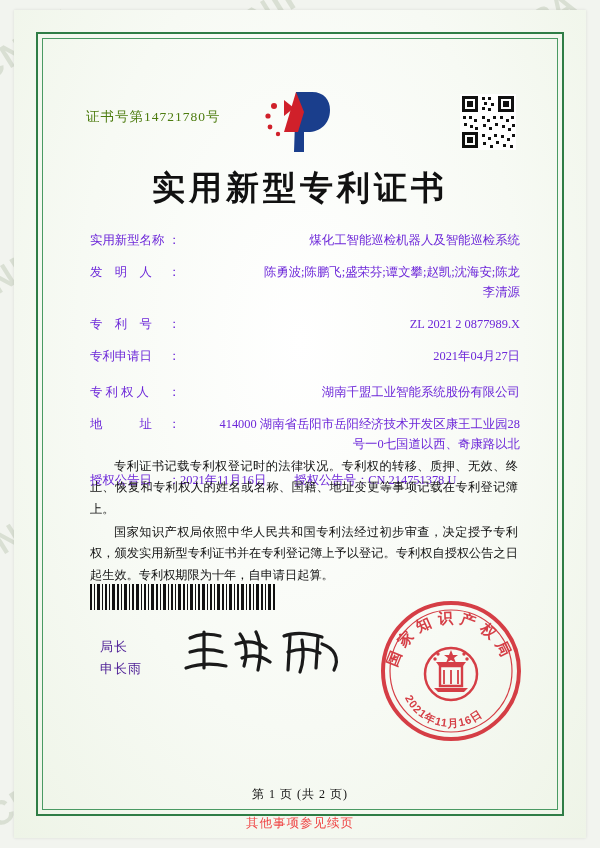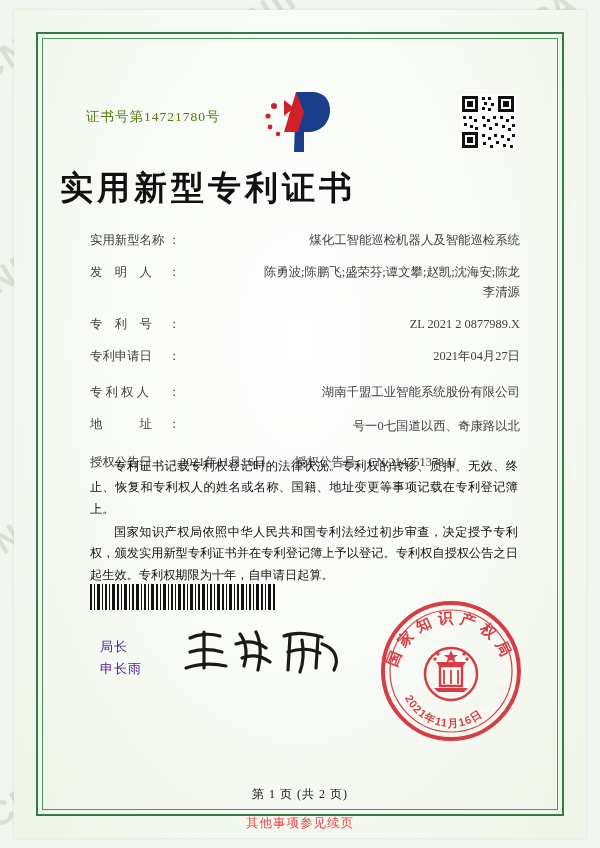--- a/index.html
+++ b/index.html
@@ -73,28 +73,29 @@
     position:absolute;left:50%;top:30px;margin-left:-46px;
     width:92px;height:72px;
   }
   .qr{
     position:absolute;right:24px;top:38px;
     width:56px;height:56px;
   }
 
   .title{
     position:absolute;left:0;right:0;top:110px;
+    text-align:center;
     font-size:33px;font-weight:bold;color:#111;
     letter-spacing:4px;
     font-family:"Liberation Serif","DejaVu Serif",serif;
   }
 
   .fields{
     position:absolute;left:30px;right:20px;top:176px;
-    font-size:12.4px;color:#404040;line-height:1.45;
+    font-size:12.4px;color:#6d28d9;line-height:1.45;
   }
   .frow{
     display:flex;
     margin-bottom:14px;
     align-items:flex-start;
   }
   .flabel{
     width:78px;flex:0 0 78px;
     letter-spacing:0px;
     white-space:nowrap;
@@ -275,20 +276,21 @@
       <div class="frow" style="margin-top:18px;">
         <div class="flabel">专 利 权 人</div>
         <div class="fcolon">：</div>
         <div class="fvalue">湖南千盟工业智能系统股份有限公司</div>
       </div>
 
       <div class="frow" style="">
         <div class="flabel">地　　　址</div>
         <div class="fcolon">：</div>
         <div class="fvalue">
+          <span>414000 湖南省岳阳市岳阳经济技术开发区康王工业园28</span>
           <span class="subline">号一0七国道以西、奇康路以北</span>
         </div>
       </div>
 
       <div class="frow tworow" style="margin-top:18px;">
         <div class="half">
           <div class="flabel">授权公告日</div>
           <div class="fcolon">：</div>
           <div>2021年11月16日</div>
         </div>

